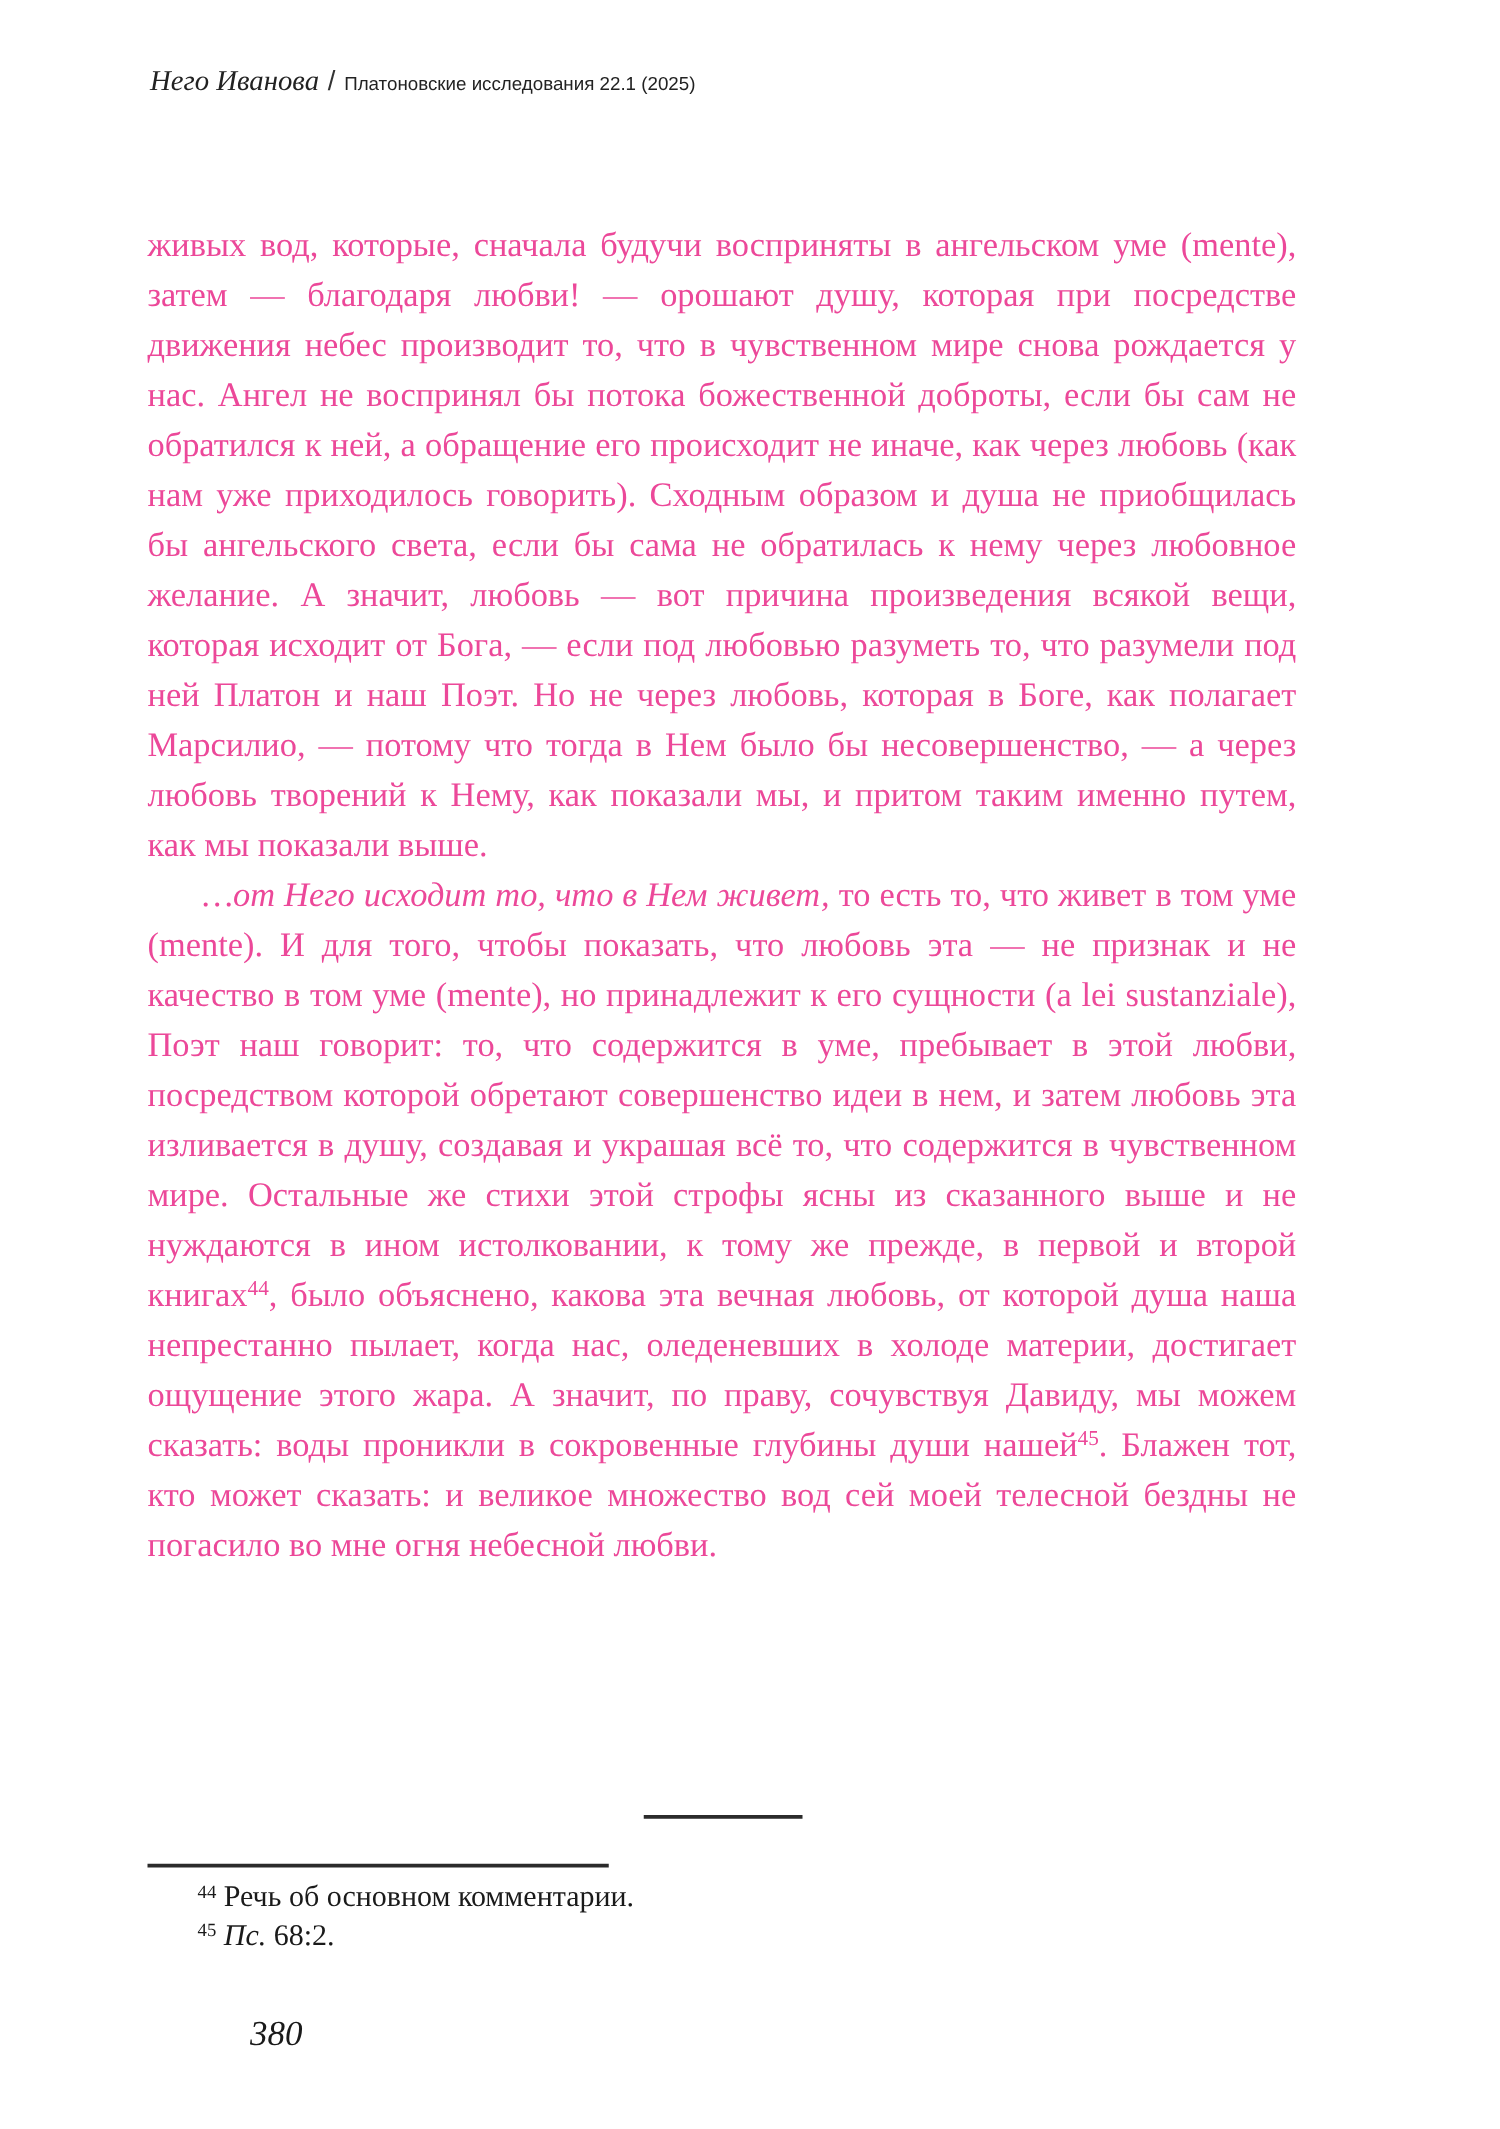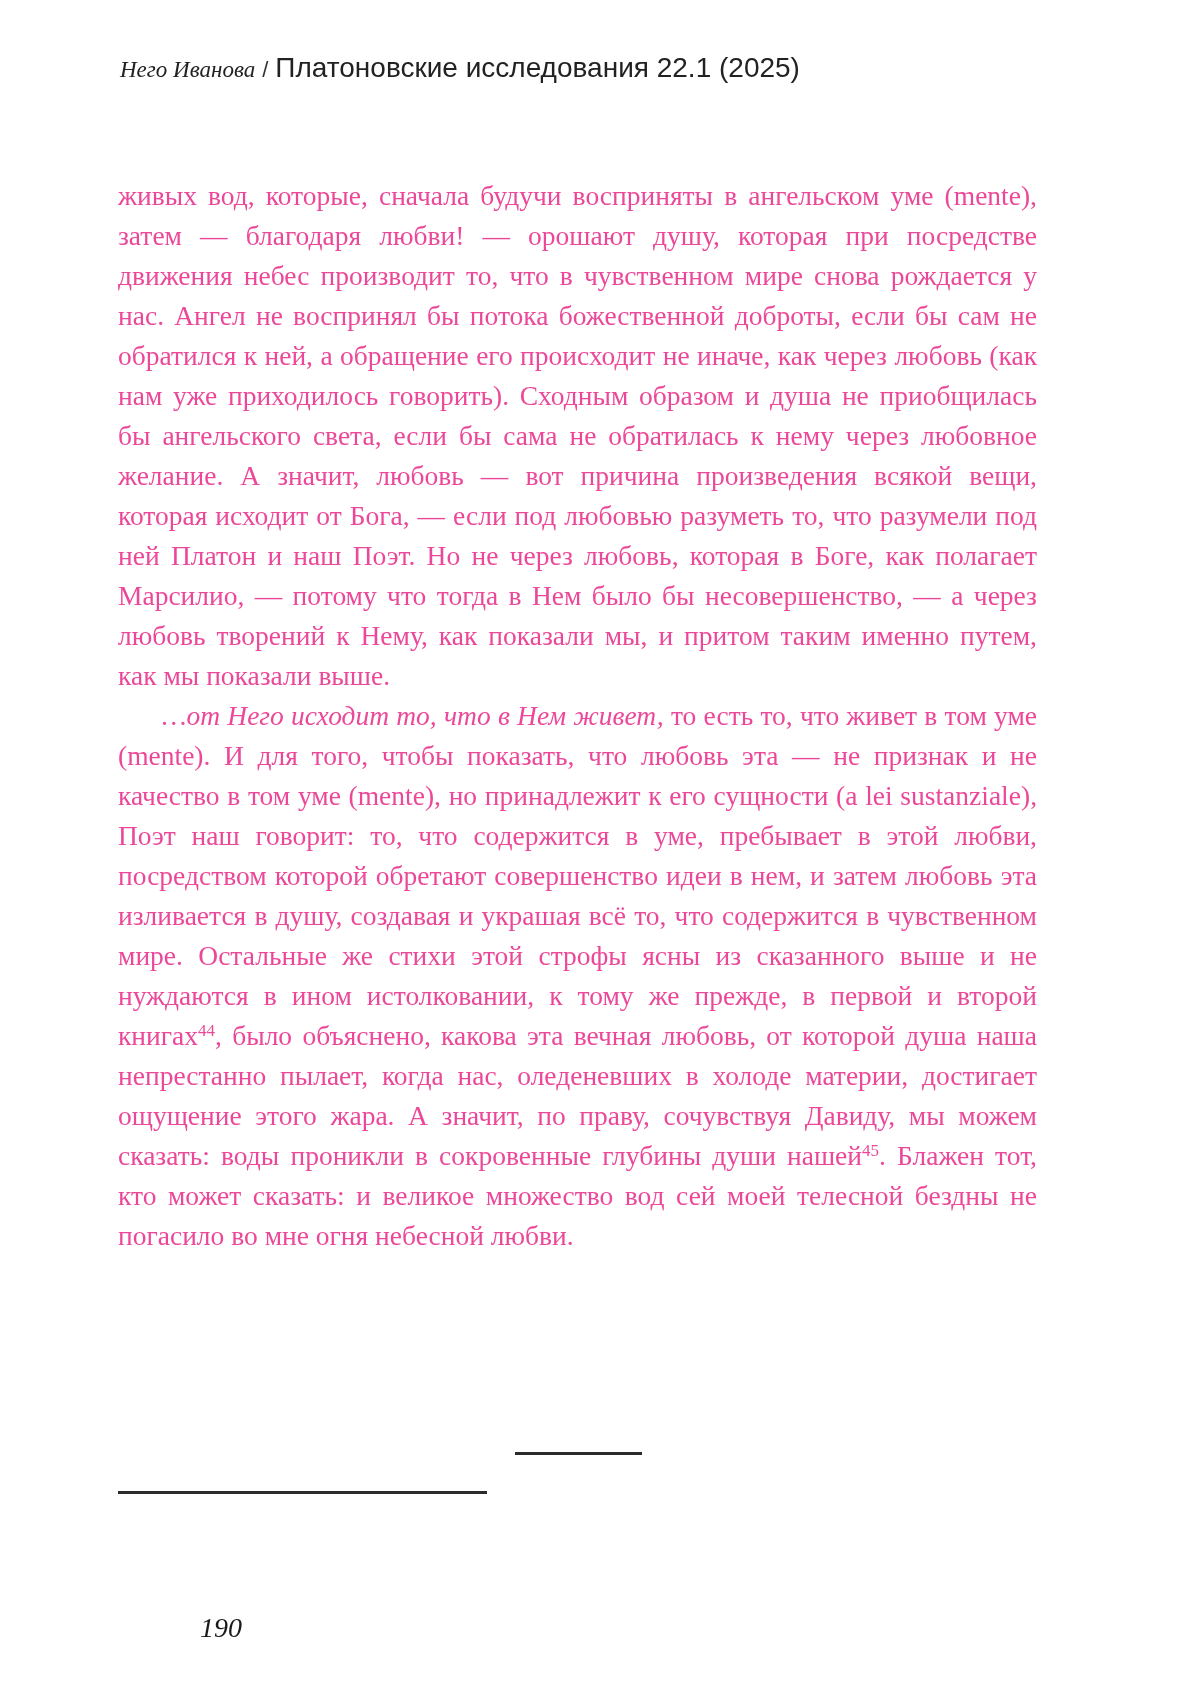--- a/index.html
+++ b/index.html
@@ -29,21 +29,21 @@
     font-size: 23px;
   }
   .running-head .sep {
     font-family: "Liberation Sans", "DejaVu Sans", sans-serif;
     font-size: 22px;
     margin: 0 7px 0 7px;
     color: #333333;
   }
   .running-head .journal {
     font-family: "Liberation Sans", "DejaVu Sans", sans-serif;
-    font-size: 28px;
+    font-size: 15px;
   }
   .body-text {
     position: absolute;
     left: 118px;
     top: 176px;
     width: 919px;
     font-size: 27.5px;
     line-height: 40px;
     text-align: justify;
     color: #ec4899;
@@ -124,16 +124,20 @@
 
   <main class="body-text">
     <p class="para">живых вод, которые, сначала будучи восприняты в ангельском уме (mente), затем — благодаря любви! — орошают душу, которая при посредстве движения небес производит то, что в чувствен­ном мире снова рождается у нас. Ангел не воспринял бы потока божественной доброты, если бы сам не обратился к ней, а обраще­ние его происходит не иначе, как через любовь (как нам уже при­ходилось говорить). Сходным образом и душа не приобщилась бы ангельского света, если бы сама не обратилась к нему через любовное желание. А значит, любовь — вот причина произведе­ния всякой вещи, которая исходит от Бога, — если под любовью разуметь то, что разумели под ней Платон и наш Поэт. Но не че­рез любовь, которая в Боге, как полагает Марсилио, — потому что тогда в Нем было бы несовершенство, — а через любовь творений к Нему, как показали мы, и притом таким именно путем, как мы показали выше.</p>
     <p class="para indent"><em>…от Него исходит то, что в Нем живет,</em><span> то есть то, что живет в том уме (mente). И для того, чтобы показать, что любовь эта — не признак и не качество в том уме (mente), но принадлежит к его сущности (a lei sustanziale), Поэт наш говорит: то, что содержится в уме, пребывает в этой любви, посредством которой обретают совершенство идеи в нем, и затем любовь эта изливается в ду­шу, создавая и украшая всё то, что содержится в чувственном ми­ре. Остальные же стихи этой строфы ясны из сказанного выше и не нуждаются в ином истолковании, к тому же прежде, в пер­вой и второй книгах</span><sup class="fnref">44</sup><span>, было объяснено, какова эта вечная любовь, от которой душа наша непрестанно пылает, когда нас, оледенев­ших в холоде материи, достигает ощущение этого жара. А значит, по праву, сочувствуя Давиду, мы можем сказать: воды проник­ли в сокровенные глубины души нашей</span><sup class="fnref">45</sup><span>. Блажен тот, кто может сказать: и великое множество вод сей моей телесной бездны не погасило во мне огня небесной любви.</span></p>
   </main>
 
   <div class="section-divider"></div>
 
   <div class="footnote-rule"></div>
 
+  <section class="footnotes">
+    <p class="footnote"><sup>44</sup><span>Речь об основном комментарии.</span></p>
+    <p class="footnote"><sup>45</sup><em>Пс.</em><span> 68:2.</span></p>
+  </section>
 
-  <div class="page-number">190</div>
+  <div class="page-number">380</div>
 
 </div>
 
 </body></html>

